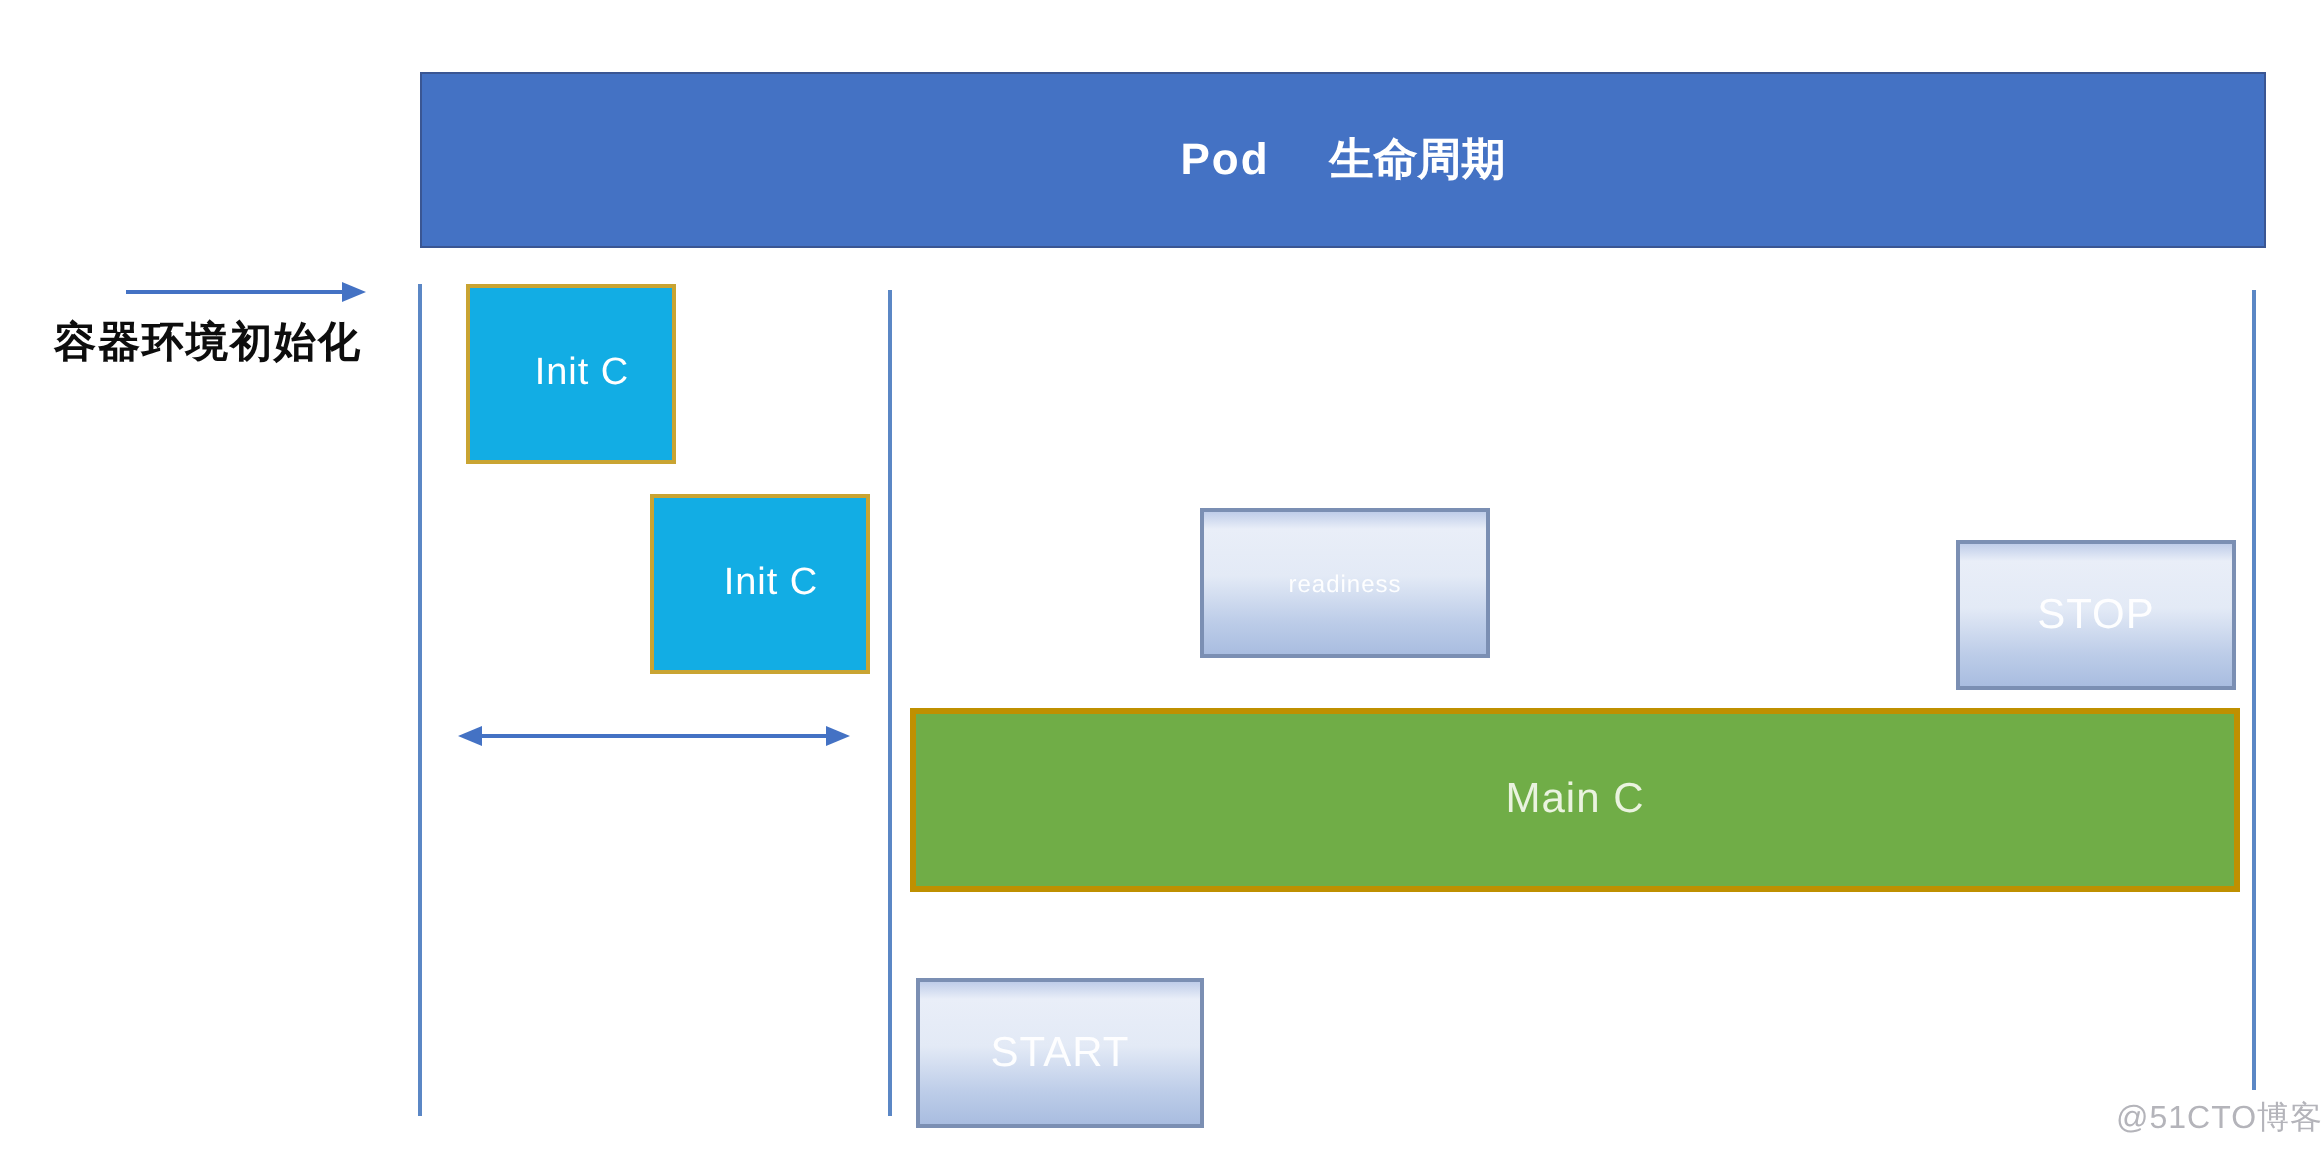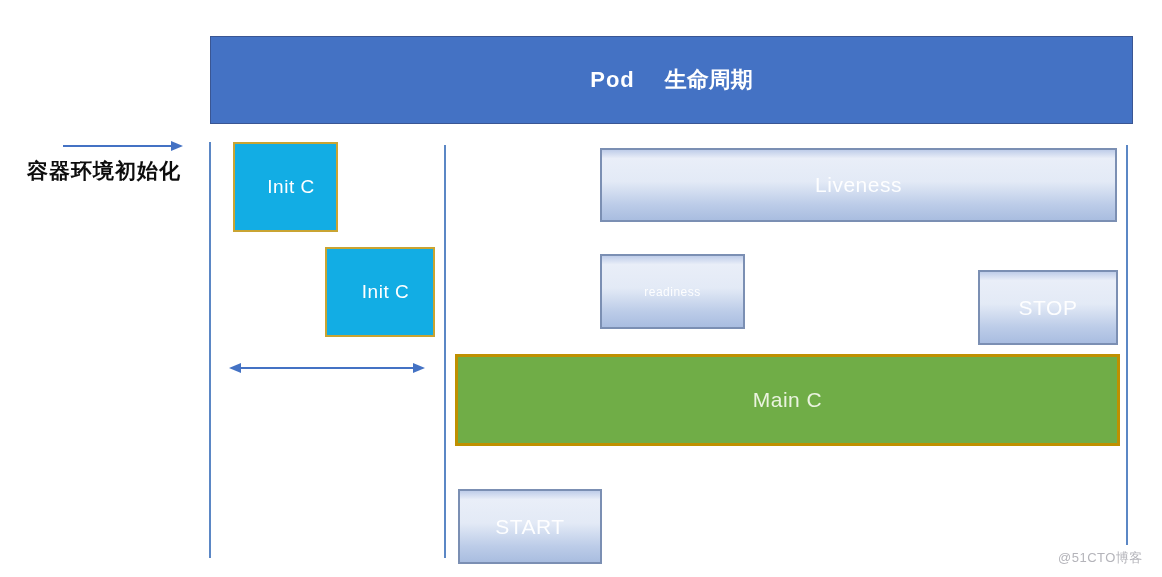--- a/index.html
+++ b/index.html
@@ -48,21 +48,21 @@
   
   .main-c {
     position:absolute; left:455px; top:354px; width:659px; height:86px;
     background:var(--main-green); border:3px solid var(--gold-border2);
     display:flex; align-items:center; justify-content:center;
     color:#eaf3df; font-size:21px; letter-spacing:0.5px;
   }
   
   .watermark {
     position:absolute; left:1058px; top:549px;
-    font-size:13px; color:var(--watermark-gray); letter-spacing:0.5px;
+    font-size:16px; color:var(--watermark-gray); letter-spacing:0.5px;
   }
 </style>
 </head>
 <body>
 
 <div class="canvas">
 
   <div class="header">
     <span class="t-en">Pod</span>
     <span class="t-zh">生命周期</span>
@@ -88,23 +88,20 @@
   </div>
 
   <span class="dur-arrow">
     <svg width="198" height="16" viewBox="0 0 198 16">
       <line x1="10" y1="8" x2="188" y2="8" stroke="#4472C4" stroke-width="2"></line>
       <polygon points="1,8 13,3 13,13" fill="#4472C4"></polygon>
       <polygon points="197,8 185,3 185,13" fill="#4472C4"></polygon>
     </svg>
   </span>
 
-  <div class="probe-box liveness">
-    <span>Liveness</span>
-  </div>
   <div class="probe-box readiness">
     <span>readiness</span>
   </div>
   <div class="probe-box stop">
     <span>STOP</span>
   </div>
 
   <div class="main-c">
     <span>Main C</span>
   </div>

